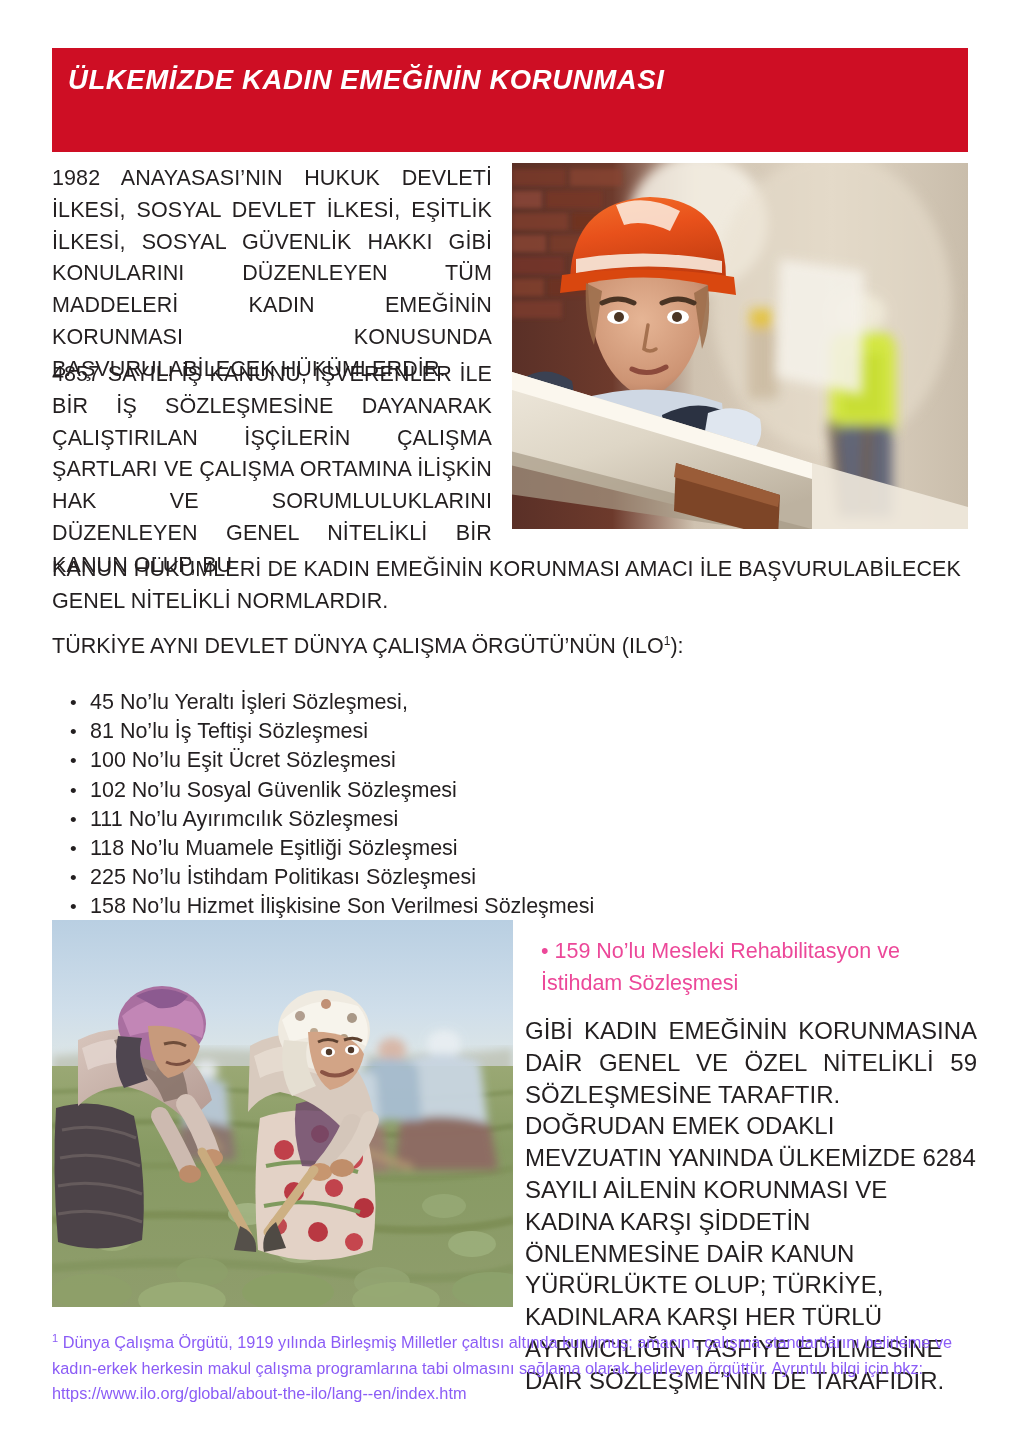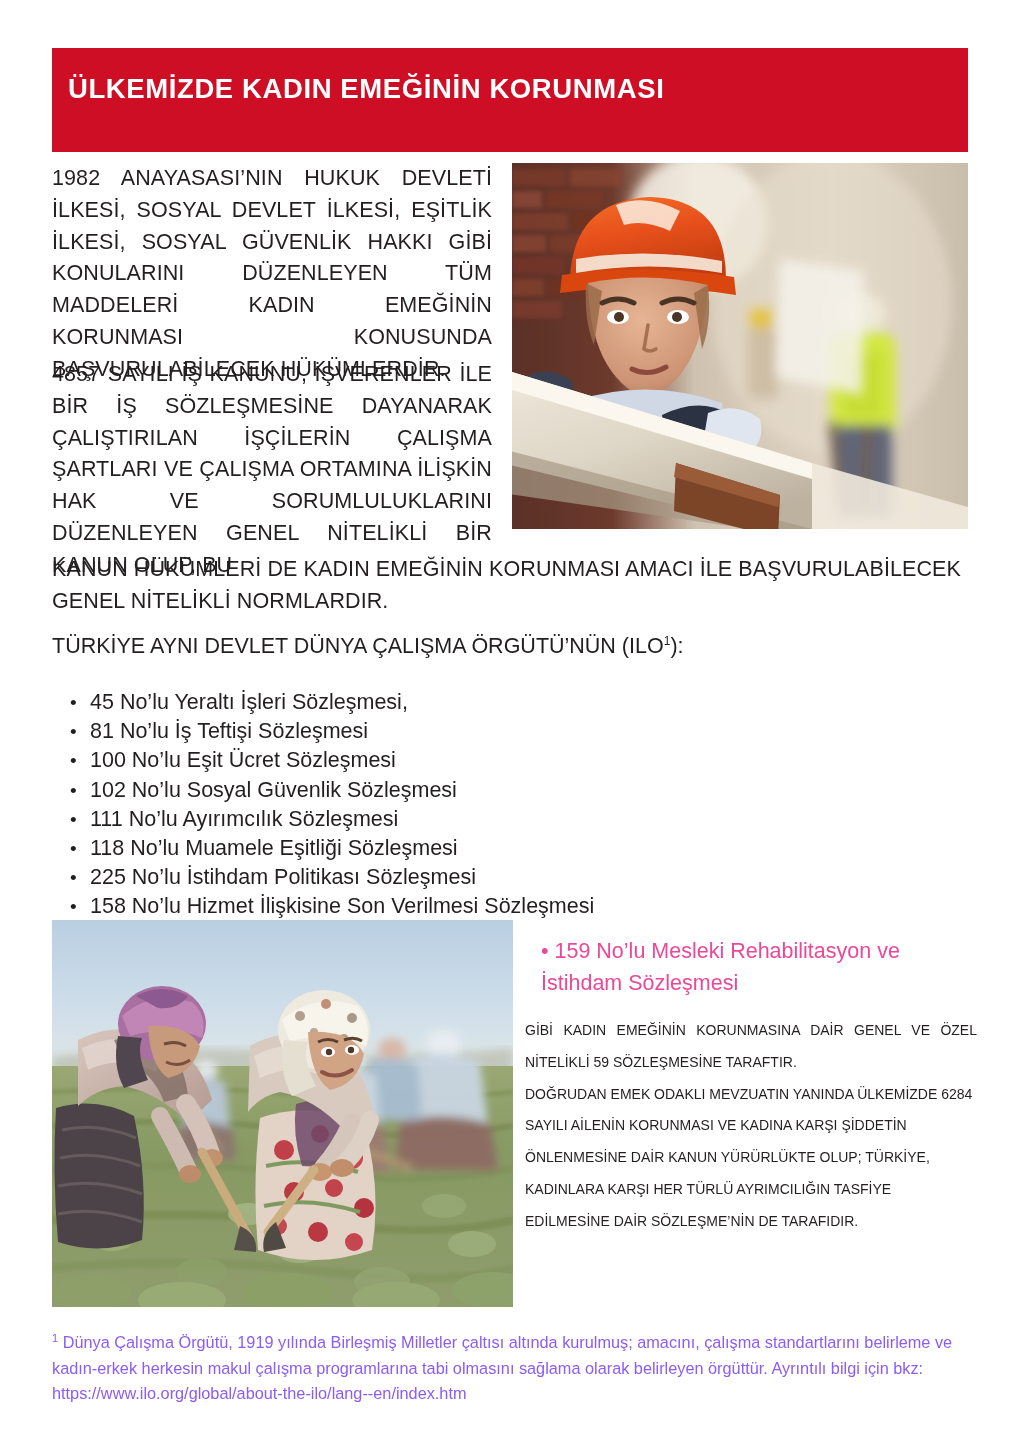--- a/index.html
+++ b/index.html
@@ -25,21 +25,22 @@
 
   
   .header-bar {
     position: absolute;
     left: 52px;
     top: 48px;
     width: 916px;
     height: 104px;
     background: #ce0e24;
     box-sizing: border-box;
-    padding: 21px 0 0 16px;
+    padding: 12px 0 0 16px;
+    font-style: italic;
   }
   .header-line {
     color: #ffffff;
     font-family: "Liberation Sans", sans-serif;
     font-weight: bold;
     font-size: 27.5px;
     letter-spacing: 0.6px;
     line-height: 40px;
     white-space: nowrap;
   }
@@ -145,21 +146,21 @@
     top: 920px;
     width: 452px;
   }
   .col-right .mixed {
     font-size: 21.5px;
     line-height: 31.5px;
     color: #ec4899;
     margin: 16px;
   }
   .col-right .caps {
-    font-size: 14px;
+    font-size: 24px;
     line-height: 31.8px;
     color: #231f20;
     margin: 0;
     text-align: justify;
   }
   .col-right .caps.last { text-align: left; }
 
   
   .footnote {
     position: absolute;

